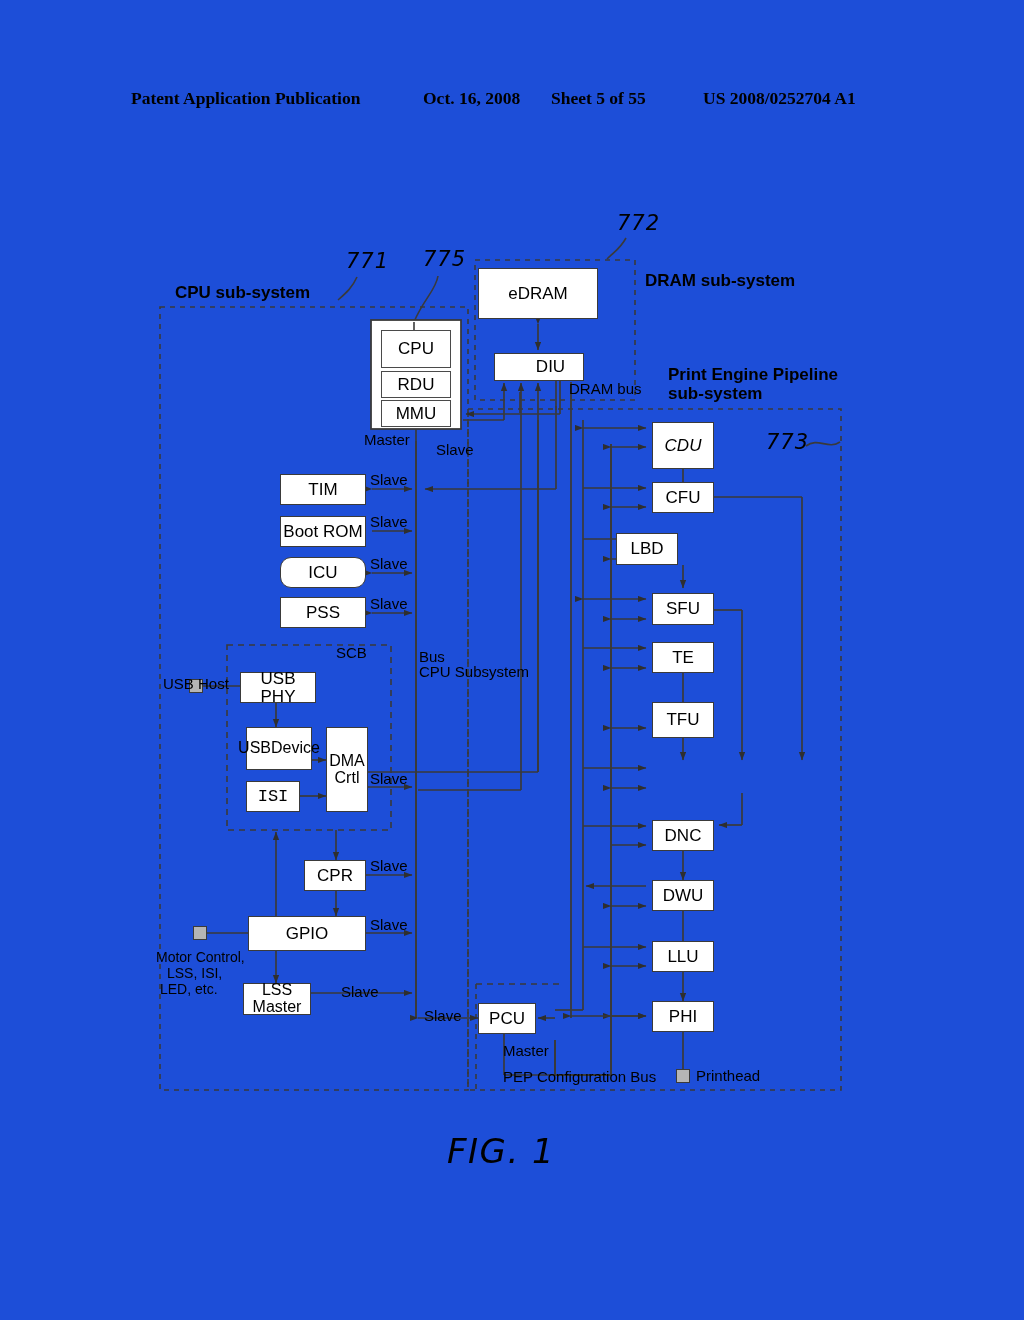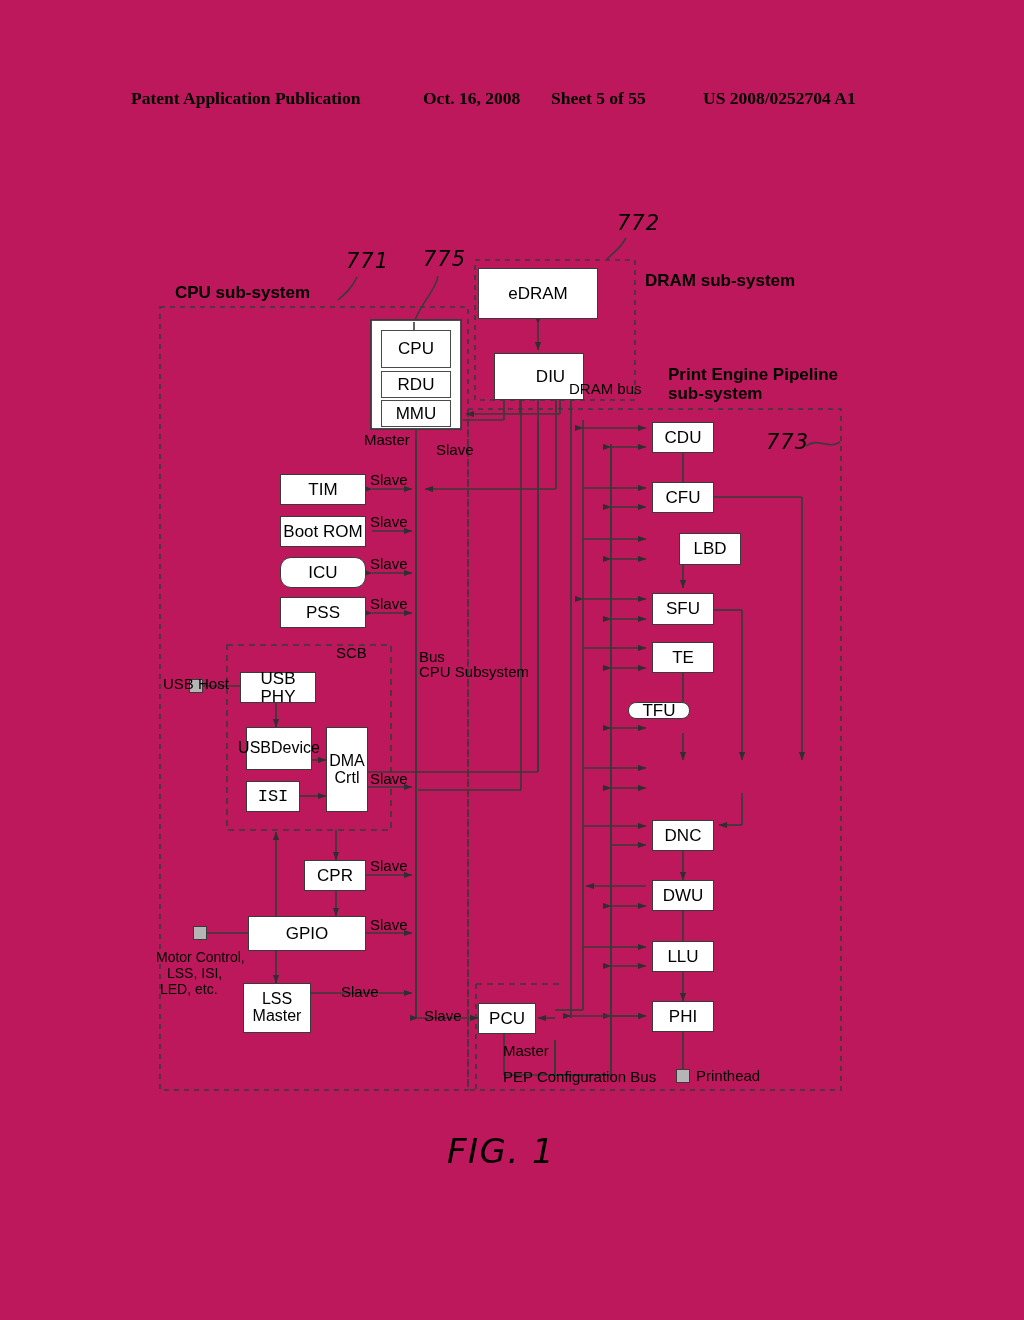--- a/index.html
+++ b/index.html
@@ -1,19 +1,19 @@
 <!DOCTYPE html>
 <html><head>
 <meta charset="utf-8">
 <style>
   html,body{margin:0;padding:0;background:#fff;}
   body{width:1024px;height:1320px;position:relative;
        font-family:"Liberation Sans", sans-serif;color:#000;}
 
-  #page{position:absolute;left:0;top:0;width:1024px;height:1320px;overflow:hidden;background:#be185d;}
+  #page{position:absolute;left:0;top:0;width:1024px;height:1320px;overflow:hidden;background:#1d4ed8;}
 
   
   .phead{position:absolute;top:88px;left:0;width:1024px;height:24px;}
   .phead span{position:absolute;font-family:"Liberation Serif", serif;
               font-weight:bold;font-size:17.5px;white-space:nowrap;top:0;}
   .ph-pub{left:131px;}
   .ph-date{left:423px;}
   .ph-sheet{left:551px;}
   .ph-num{left:703px;}
 
@@ -225,52 +225,52 @@
       <path d="M504,1033 L504,1075" stroke-width="1.7"></path>
       <path d="M504,1075 L555,1075" stroke-width="1.7"></path>
     </g>
   </svg>
 
   <div class="blk inner" style="left:381px;top:330px;width:70px;height:38px;">CPU</div>
   <div class="blk inner" style="left:381px;top:371px;width:70px;height:27px;">RDU</div>
   <div class="blk inner" style="left:381px;top:400px;width:70px;height:27px;">MMU</div>
 
   <div class="blk" style="left:478px;top:268px;width:120px;height:51px;">eDRAM</div>
-  <div class="blk" style="left:494px;top:353px;width:90px;height:47px;padding-left:23px;">DIU</div>
+  <div class="blk" style="left:494px;top:353px;width:90px;height:28px;padding-left:23px;">DIU</div>
 
   <div class="blk" style="left:280px;top:474px;width:86px;height:31px;">TIM</div>
   <div class="blk" style="left:280px;top:516px;width:86px;height:31px;">Boot ROM</div>
   <div class="blk" style="left:280px;top:557px;width:86px;height:31px;border-radius:11px;">ICU</div>
   <div class="blk" style="left:280px;top:597px;width:86px;height:31px;">PSS</div>
 
   <div class="blk" style="left:240px;top:672px;width:76px;height:31px;">USB PHY</div>
   <div class="blk two" style="left:246px;top:727px;width:66px;height:43px;flex-direction:row;">
     <span>USB</span>
     <span>Device</span>
   </div>
   <div class="blk" style="left:246px;top:781px;width:54px;height:31px;font-family:Liberation Mono, monospace;">ISI</div>
   <div class="blk two" style="left:326px;top:727px;width:42px;height:85px;flex-direction:column;">
     <span>DMA</span>
     <span>Crtl</span>
   </div>
 
   <div class="blk" style="left:304px;top:860px;width:62px;height:31px;">CPR</div>
   <div class="blk" style="left:248px;top:916px;width:118px;height:35px;">GPIO</div>
-  <div class="blk two" style="left:243px;top:983px;width:68px;height:50px;flex-direction:column;align-items:center;">
+  <div class="blk two" style="left:243px;top:983px;width:68px;height:32px;flex-direction:column;align-items:center;">
     <span>LSS</span>
     <span>Master</span>
   </div>
   <div class="blk" style="left:478px;top:1003px;width:58px;height:31px;">PCU</div>
 
-  <div class="blk" style="left:652px;top:422px;width:62px;height:31px;">CDU</div>
+  <div class="blk" style="left:652px;top:422px;width:62px;height:47px;font-style:italic;">CDU</div>
   <div class="blk" style="left:652px;top:482px;width:62px;height:31px;">CFU</div>
-  <div class="blk" style="left:679px;top:533px;width:62px;height:32px;">LBD</div>
+  <div class="blk" style="left:616px;top:533px;width:62px;height:32px;">LBD</div>
   <div class="blk" style="left:652px;top:593px;width:62px;height:32px;">SFU</div>
   <div class="blk" style="left:652px;top:642px;width:62px;height:31px;">TE</div>
-  <div class="blk" style="left:628px;top:702px;width:62px;height:17px;border-radius:8px;">TFU</div>
+  <div class="blk" style="left:652px;top:702px;width:62px;height:36px;">TFU</div>
   <div class="blk" style="left:652px;top:820px;width:62px;height:31px;">DNC</div>
   <div class="blk" style="left:652px;top:880px;width:62px;height:31px;">DWU</div>
   <div class="blk" style="left:652px;top:941px;width:62px;height:31px;">LLU</div>
   <div class="blk" style="left:652px;top:1001px;width:62px;height:31px;">PHI</div>
 
   <div class="conn" style="left:189px;top:679px;width:14px;height:14px;"></div>
   <div class="conn" style="left:193px;top:926px;width:14px;height:14px;"></div>
   <div class="conn" style="left:676px;top:1069px;width:14px;height:14px;"></div>
 
   <div class="lab bold" style="left:175px;top:284px;">CPU sub-system</div>

